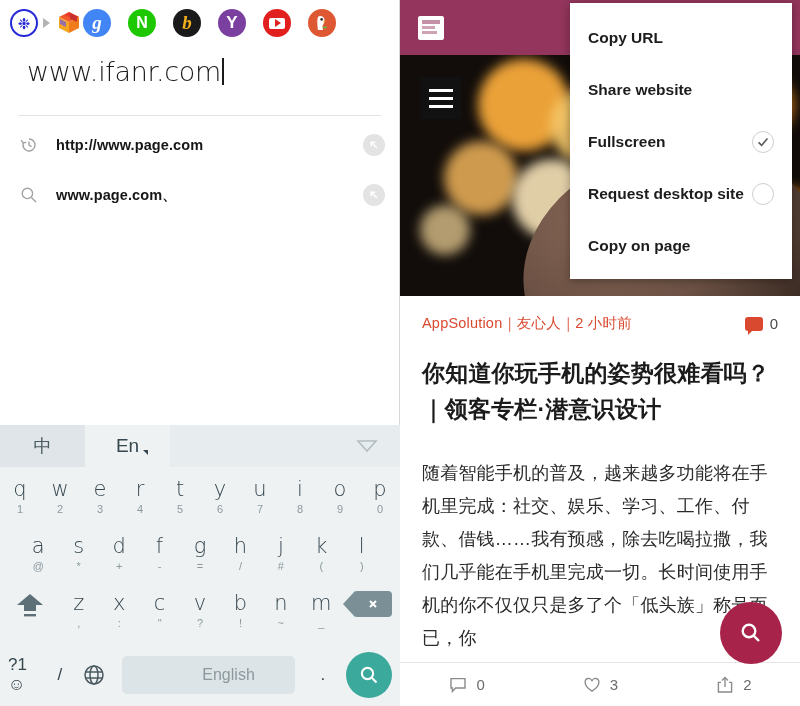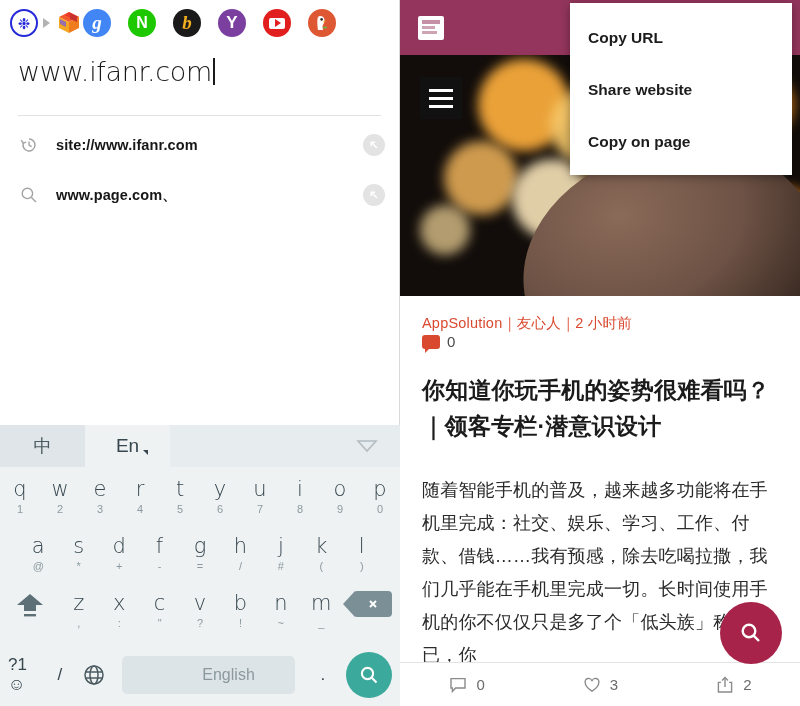--- a/index.html
+++ b/index.html
@@ -42,21 +42,21 @@
   .e-bing { background: #1a1a1a; color: #f2b01e; font-family: "Liberation Serif", serif; font-style: italic; font-size: 19px; }
   .e-yandex { background: #7B3FA0; font-size: 17px; }
   .e-youtube { background: #e21f1f; }
   .e-youtube .ytplay { width: 16px; height: 11px; background: #fff; border-radius: 2px;
         display:flex; align-items:center; justify-content:center; }
   .e-youtube .ytplay::after { content:""; width:0; height:0; border-left:6px solid #e21f1f;
         border-top:4px solid transparent; border-bottom:4px solid transparent; margin-left:1px; }
   .e-ddg { background: #de5833; border: 2px solid #de5833; }
 
   
-  .url-area { padding: 8px 18px 0 18px; text-align: right; }
+  .url-area { padding: 8px 18px 0 27px; text-align: right; }
   .url-text {
     font-size: 27px; color: #1a1a1a; letter-spacing: -0.3px;
     font-family: "DejaVu Sans", sans-serif; font-weight: 300;
     display: flex; align-items: baseline; white-space: nowrap;
   }
   .caret { display:inline-block; width: 1.5px; height: 27px; background: #1a1a1a; margin-left: 1px; position: relative; top: 4px;}
 
   .url-divider { margin: 28px 18px 0 18px; height: 1px; background: #e2e2e2; }
 
   
@@ -148,21 +148,21 @@
     transform: rotate(-8deg);
   }
   .hamburger {
     position: absolute; left: 20px; top: 22px; width: 42px; height: 42px;
     background: #111; display: flex; flex-direction: column;
     align-items: center; justify-content: center; gap: 5px;
   }
   .hamburger span { display:block; width: 24px; height: 3px; background: #fff; }
 
   .meta-row {
-    display: flex; padding: 18px 22px 0 22px; justify-content: space-between; flex-direction: column;
+    display: flex; padding: 18px 22px 0 22px; justify-content: space-between;
   }
   .meta-text { font-size: 14.5px; color: #d9492f; letter-spacing: .2px; }
   .meta-comments { display:flex; align-items:center; gap: 7px; font-size: 15px; color: #4a4a4a; }
   .cmt-filled { width: 18px; height: 14px; background: #d9492f; border-radius: 3px; position: relative; }
   .cmt-filled::after { content:""; position:absolute; left: 3px; bottom:-4px; width:0;height:0;
       border-left: 5px solid #d9492f; border-bottom: 5px solid transparent; }
 
   .article-title {
     padding: 22px 22px 0 22px; font-size: 23px; line-height: 36px;
     color: #1b1b1b; font-weight: bold; letter-spacing: .2px;
@@ -261,21 +261,21 @@
 
     <div class="suggestions">
       <div class="suggest-row">
         <span class="sg-icon">
           <svg width="20" height="20" viewBox="0 0 20 20" fill="none" stroke="#a3a3a3" stroke-width="1.4">
             <path d="M10 4a6 6 0 1 1-5.6 3.9"></path>
               <polyline points="2.2,5.2 4.2,8.2 7.2,7.1"></polyline>
             <polyline points="10,6.6 10,10 12.6,11.6"></polyline>
           </svg>
         </span>
-        <span class="sg-label">site://www.ifanr.com</span>
+        <span class="sg-label">http://www.page.com</span>
         <span class="sg-fill">
           <svg width="12" height="12" viewBox="0 0 12 12" stroke="#ffffff" stroke-width="1.5" fill="none">
             <line x1="9" y1="9" x2="3.5" y2="3.5"></line>
               <polyline points="3.2,7.2 3.2,3.2 7.2,3.2"></polyline>
           </svg>
         </span>
       </div>
       <div class="suggest-row">
         <span class="sg-icon">
           <svg width="20" height="20" viewBox="0 0 20 20" fill="none" stroke="#a3a3a3" stroke-width="1.4">
@@ -544,17 +544,29 @@
     </div>
 
     <div class="menu-popup">
       <div class="menu-item">
         <span>Copy URL</span>
       </div>
       <div class="menu-item">
         <span>Share website</span>
       </div>
       <div class="menu-item">
+        <span>Fullscreen</span>
+        <span class="radio-circle">
+          <svg width="14" height="14" viewBox="0 0 14 14" fill="none" stroke="#5a5a5a" stroke-width="1.6">
+            <polyline points="2.6,7.4 5.6,10.4 11.4,3.6"></polyline>
+          </svg>
+        </span>
+      </div>
+      <div class="menu-item">
+        <span>Request desktop site</span>
+        <span class="radio-circle"></span>
+      </div>
+      <div class="menu-item">
         <span>Copy on page</span>
       </div>
     </div>
   </div>
 </div>
 
 </body></html>

